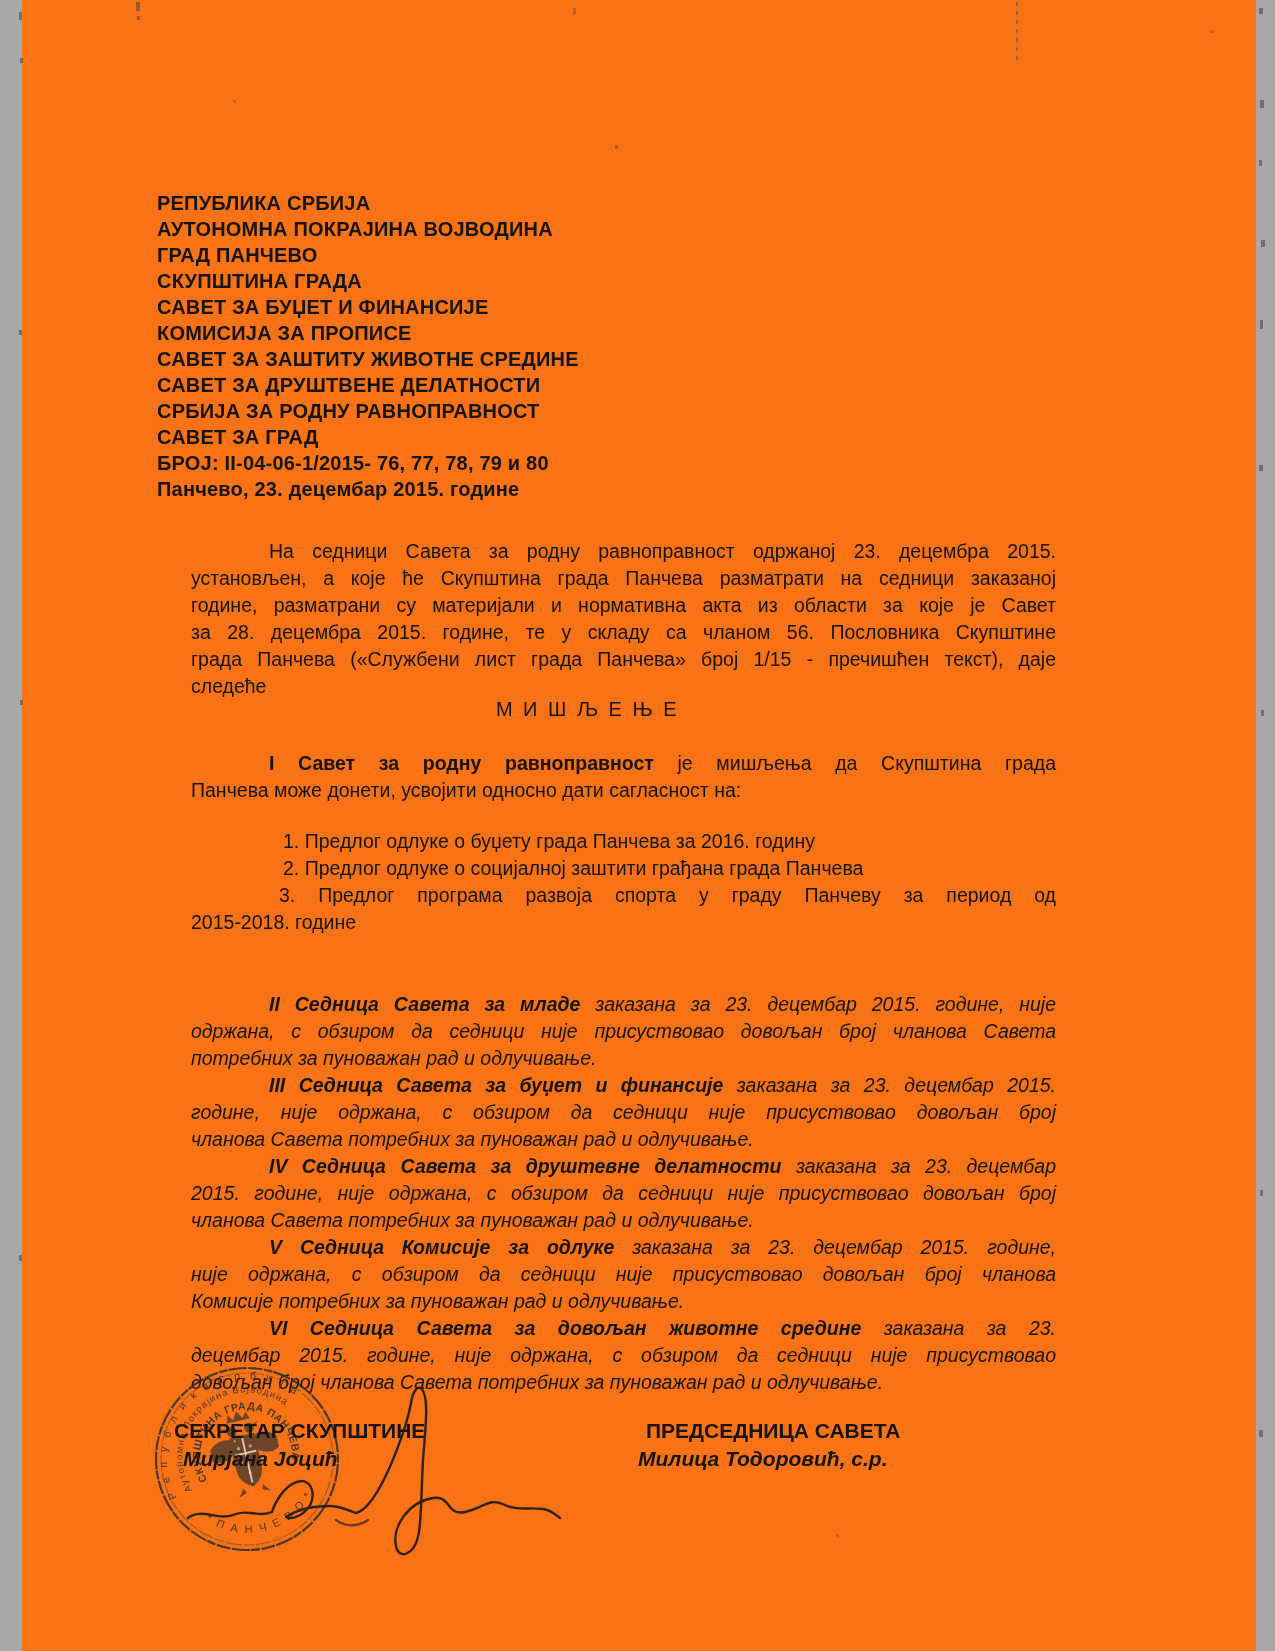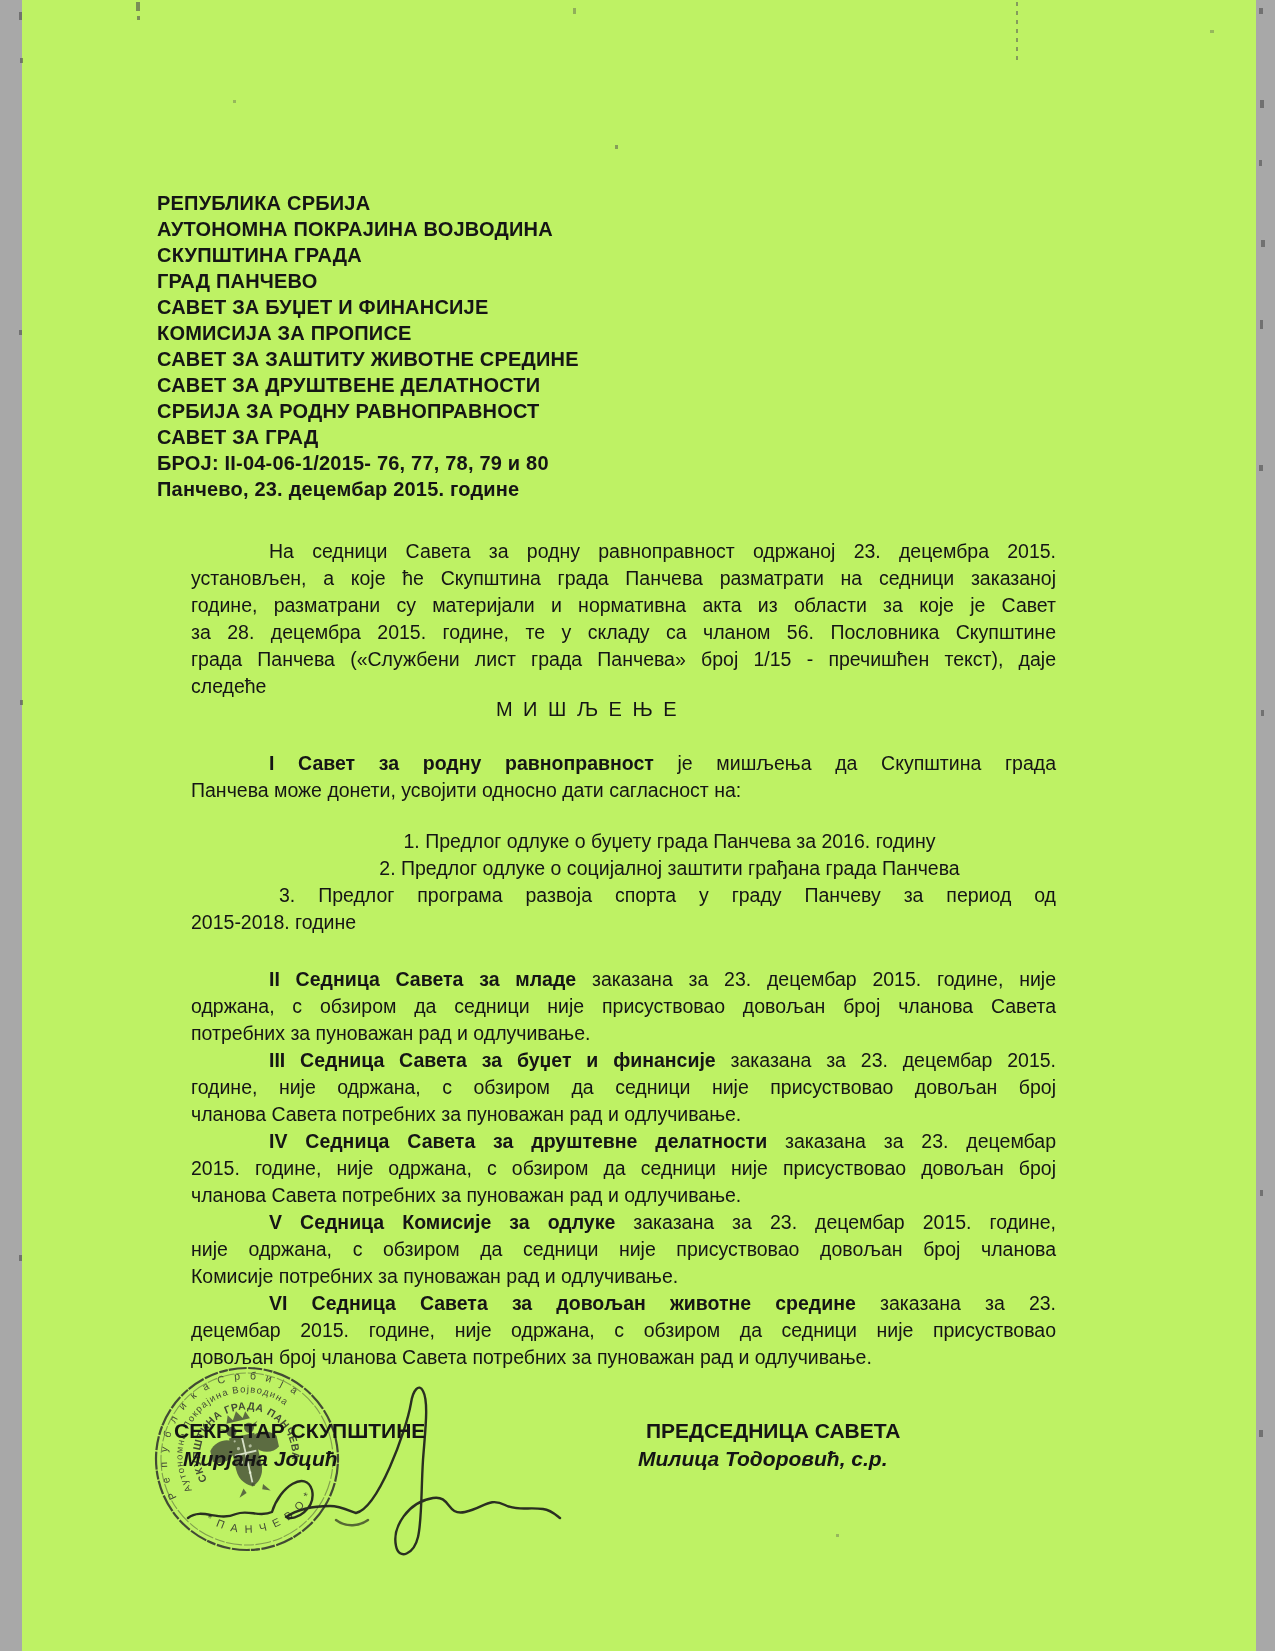--- a/index.html
+++ b/index.html
@@ -1,36 +1,36 @@
 <!DOCTYPE html>
 <html><head>
 <meta charset="utf-8">
 <style>
   html,body{margin:0;padding:0;background:#e9e9e9;}
   .page{
-    position:relative;width:1275px;height:1651px;background:#bef264;
+    position:relative;width:1275px;height:1651px;background:#f97316;
     font-family:"Liberation Sans",sans-serif;color:#151515;overflow:hidden;
   }
   
   .band{position:absolute;top:0;height:1651px;background:#a8a8a8;z-index:5;}
   .band-left{left:0;width:22px;}
   .band-right{left:1256px;width:19px;}
   .speck{position:absolute;background:#4c4c4c;opacity:.6;z-index:6;}
   .dotline{position:absolute;width:2px;background:repeating-linear-gradient(#555 0 4px,transparent 4px 9px);opacity:.55;z-index:6;}
 
   
   .hdr{position:absolute;left:157px;top:190px;font-weight:bold;font-size:20px;line-height:26px;letter-spacing:.2px;z-index:2;}
   .hdr div{white-space:nowrap;}
 
   
   .col{position:absolute;left:155px;width:865px;font-size:19.5px;line-height:27px;z-index:2;margin-left:36px;}
   .col div{height:27px;}
   .jl{text-align:justify;text-align-last:justify;}
   .ind{padding-left:78px;}
-  .ind2{padding-left:92px;text-align:center;}
+  .ind2{padding-left:92px;}
   .ind3{padding-left:88px;}
   .b{font-weight:bold;}
 
   .title{position:absolute;left:155px;width:865px;top:696px;text-align:center;
     font-weight:normal;font-size:20px;letter-spacing:2.5px;line-height:27px;z-index:2;}
 
   .sig-label{position:absolute;font-weight:bold;font-size:21px;line-height:26px;white-space:nowrap;z-index:4;padding-left:8px;}
   .sig-name{position:absolute;font-weight:bold;font-style:italic;font-size:21px;line-height:26px;white-space:nowrap;z-index:4;}
 
   .stamp{position:absolute;left:151px;top:1363px;z-index:3;opacity:.85;}
@@ -62,22 +62,22 @@
   <div class="speck" style="left:1261px;top:240px;width:4px;height:7px;"></div>
   <div class="speck" style="left:1260px;top:320px;width:3px;height:9px;"></div>
   <div class="speck" style="left:1259px;top:465px;width:4px;height:6px;"></div>
   <div class="speck" style="left:1261px;top:710px;width:3px;height:6px;"></div>
   <div class="speck" style="left:1260px;top:1190px;width:3px;height:6px;"></div>
   <div class="speck" style="left:1259px;top:1430px;width:4px;height:7px;"></div>
 
   <div class="hdr">
     <div>РЕПУБЛИКА СРБИЈА</div>
     <div>АУТОНОМНА ПОКРАЈИНА ВОЈВОДИНА</div>
+    <div>ГРАД ПАНЧЕВО</div>
     <div>СКУПШТИНА ГРАДА</div>
-    <div>ГРАД ПАНЧЕВО</div>
     <div>САВЕТ ЗА БУЏЕТ И ФИНАНСИЈЕ</div>
     <div>КОМИСИЈА ЗА ПРОПИСЕ</div>
     <div>САВЕТ ЗА ЗАШТИТУ ЖИВОТНЕ СРЕДИНЕ</div>
     <div>САВЕТ ЗА ДРУШТВЕНЕ ДЕЛАТНОСТИ</div>
     <div>СРБИЈА ЗА РОДНУ РАВНОПРАВНОСТ</div>
     <div>САВЕТ ЗА ГРАД</div>
     <div>БРОЈ: II-04-06-1/2015- 76, 77, 78, 79 и 80</div>
     <div>Панчево, 23. децембар 2015. године</div>
   </div>
 
@@ -97,21 +97,21 @@
     <div>Панчева може донети, усвојити односно дати сагласност на:</div>
   </div>
 
   <div class="col" style="top:828px;">
     <div class="ind2">1. Предлог одлуке о буџету града Панчева за 2016. годину</div>
     <div class="ind2">2. Предлог одлуке о социјалној заштити грађана града Панчева</div>
     <div class="jl ind3">3. Предлог програма развоја спорта у граду Панчеву за период од</div>
     <div>2015-2018. године</div>
   </div>
 
-  <div class="col" style="top:966px;">
+  <div class="col" style="top:991px;font-style:italic;">
     <div class="jl ind"><span class="b">II Седница Савета за младе</span><span> заказана за 23. децембар 2015. године, није</span></div>
     <div class="jl">одржана, с обзиром да седници није присуствовао довољан број чланова  Савета</div>
     <div>потребних за пуноважан рад и одлучивање.</div>
 
     <div class="jl ind"><span class="b">III Седница Савета за буџет и финансије</span><span> заказана за 23. децембар 2015.</span></div>
     <div class="jl">године, није одржана, с обзиром да седници није присуствовао довољан број</div>
     <div>чланова  Савета потребних за пуноважан рад и одлучивање.</div>
 
     <div class="jl ind"><span class="b">IV Седница Савета за друштевне делатности</span><span>  заказана за 23. децембар</span></div>
     <div class="jl">2015. године, није одржана, с обзиром да седници није присуствовао довољан број</div>

